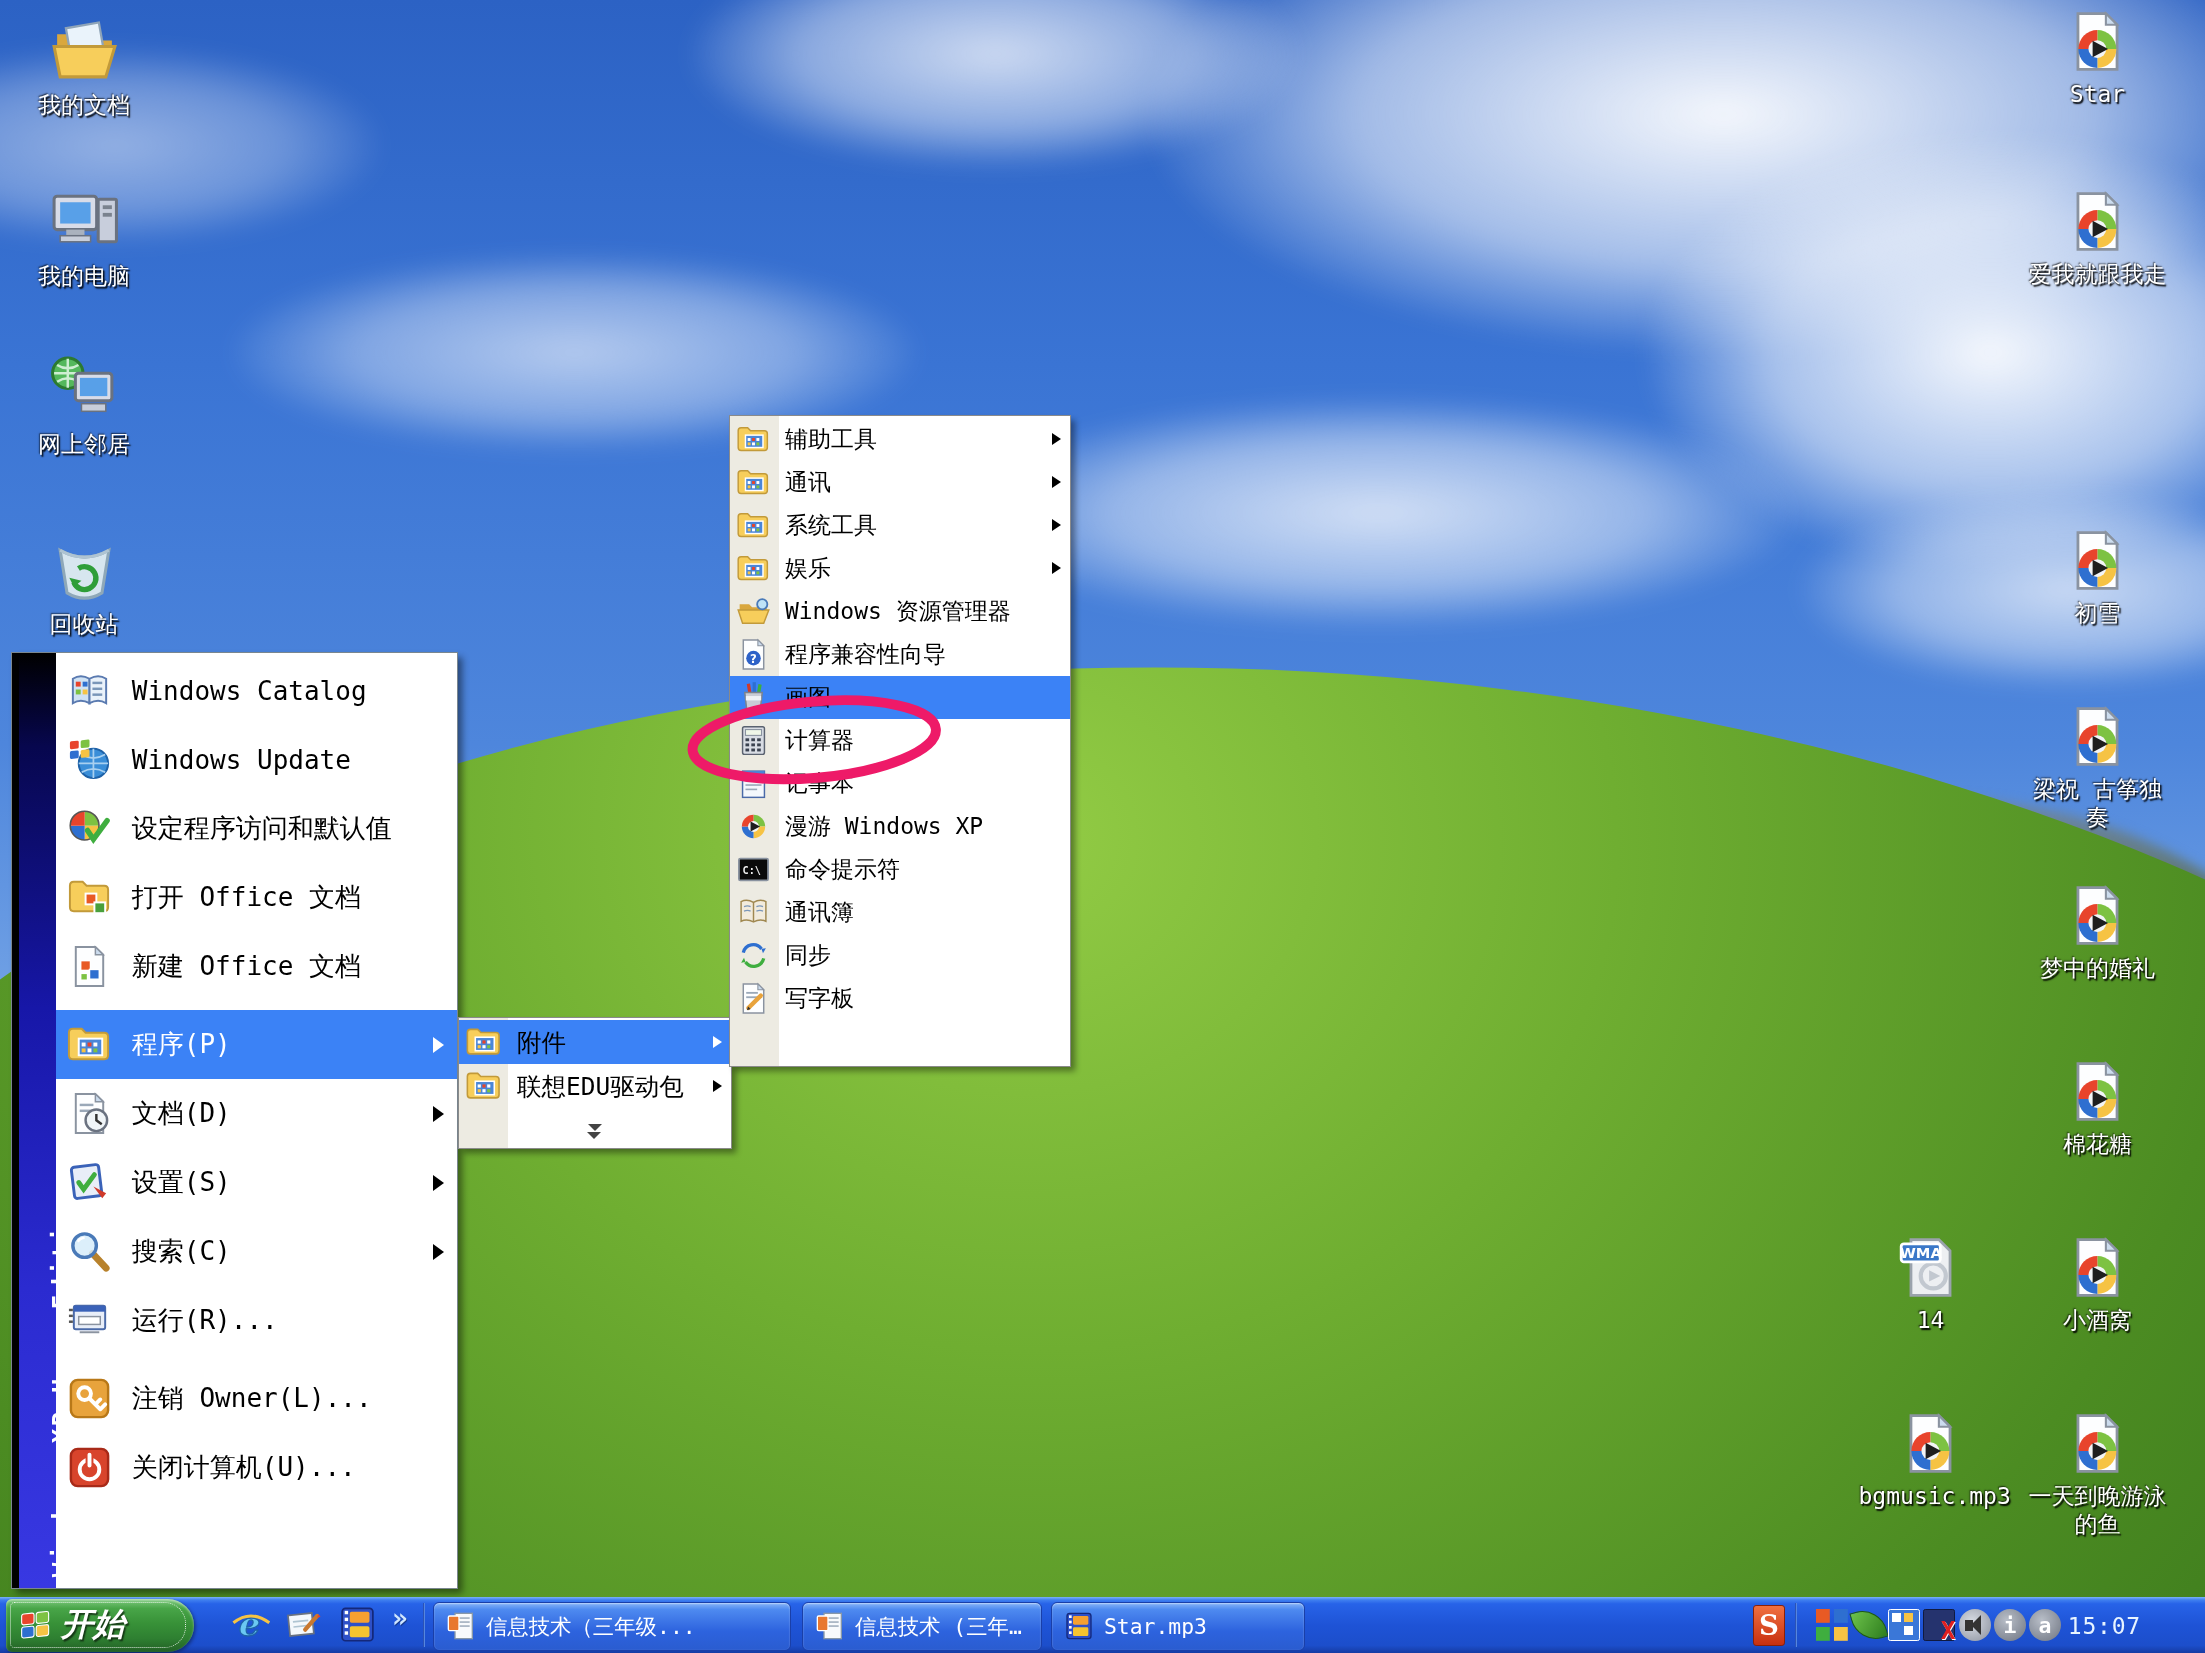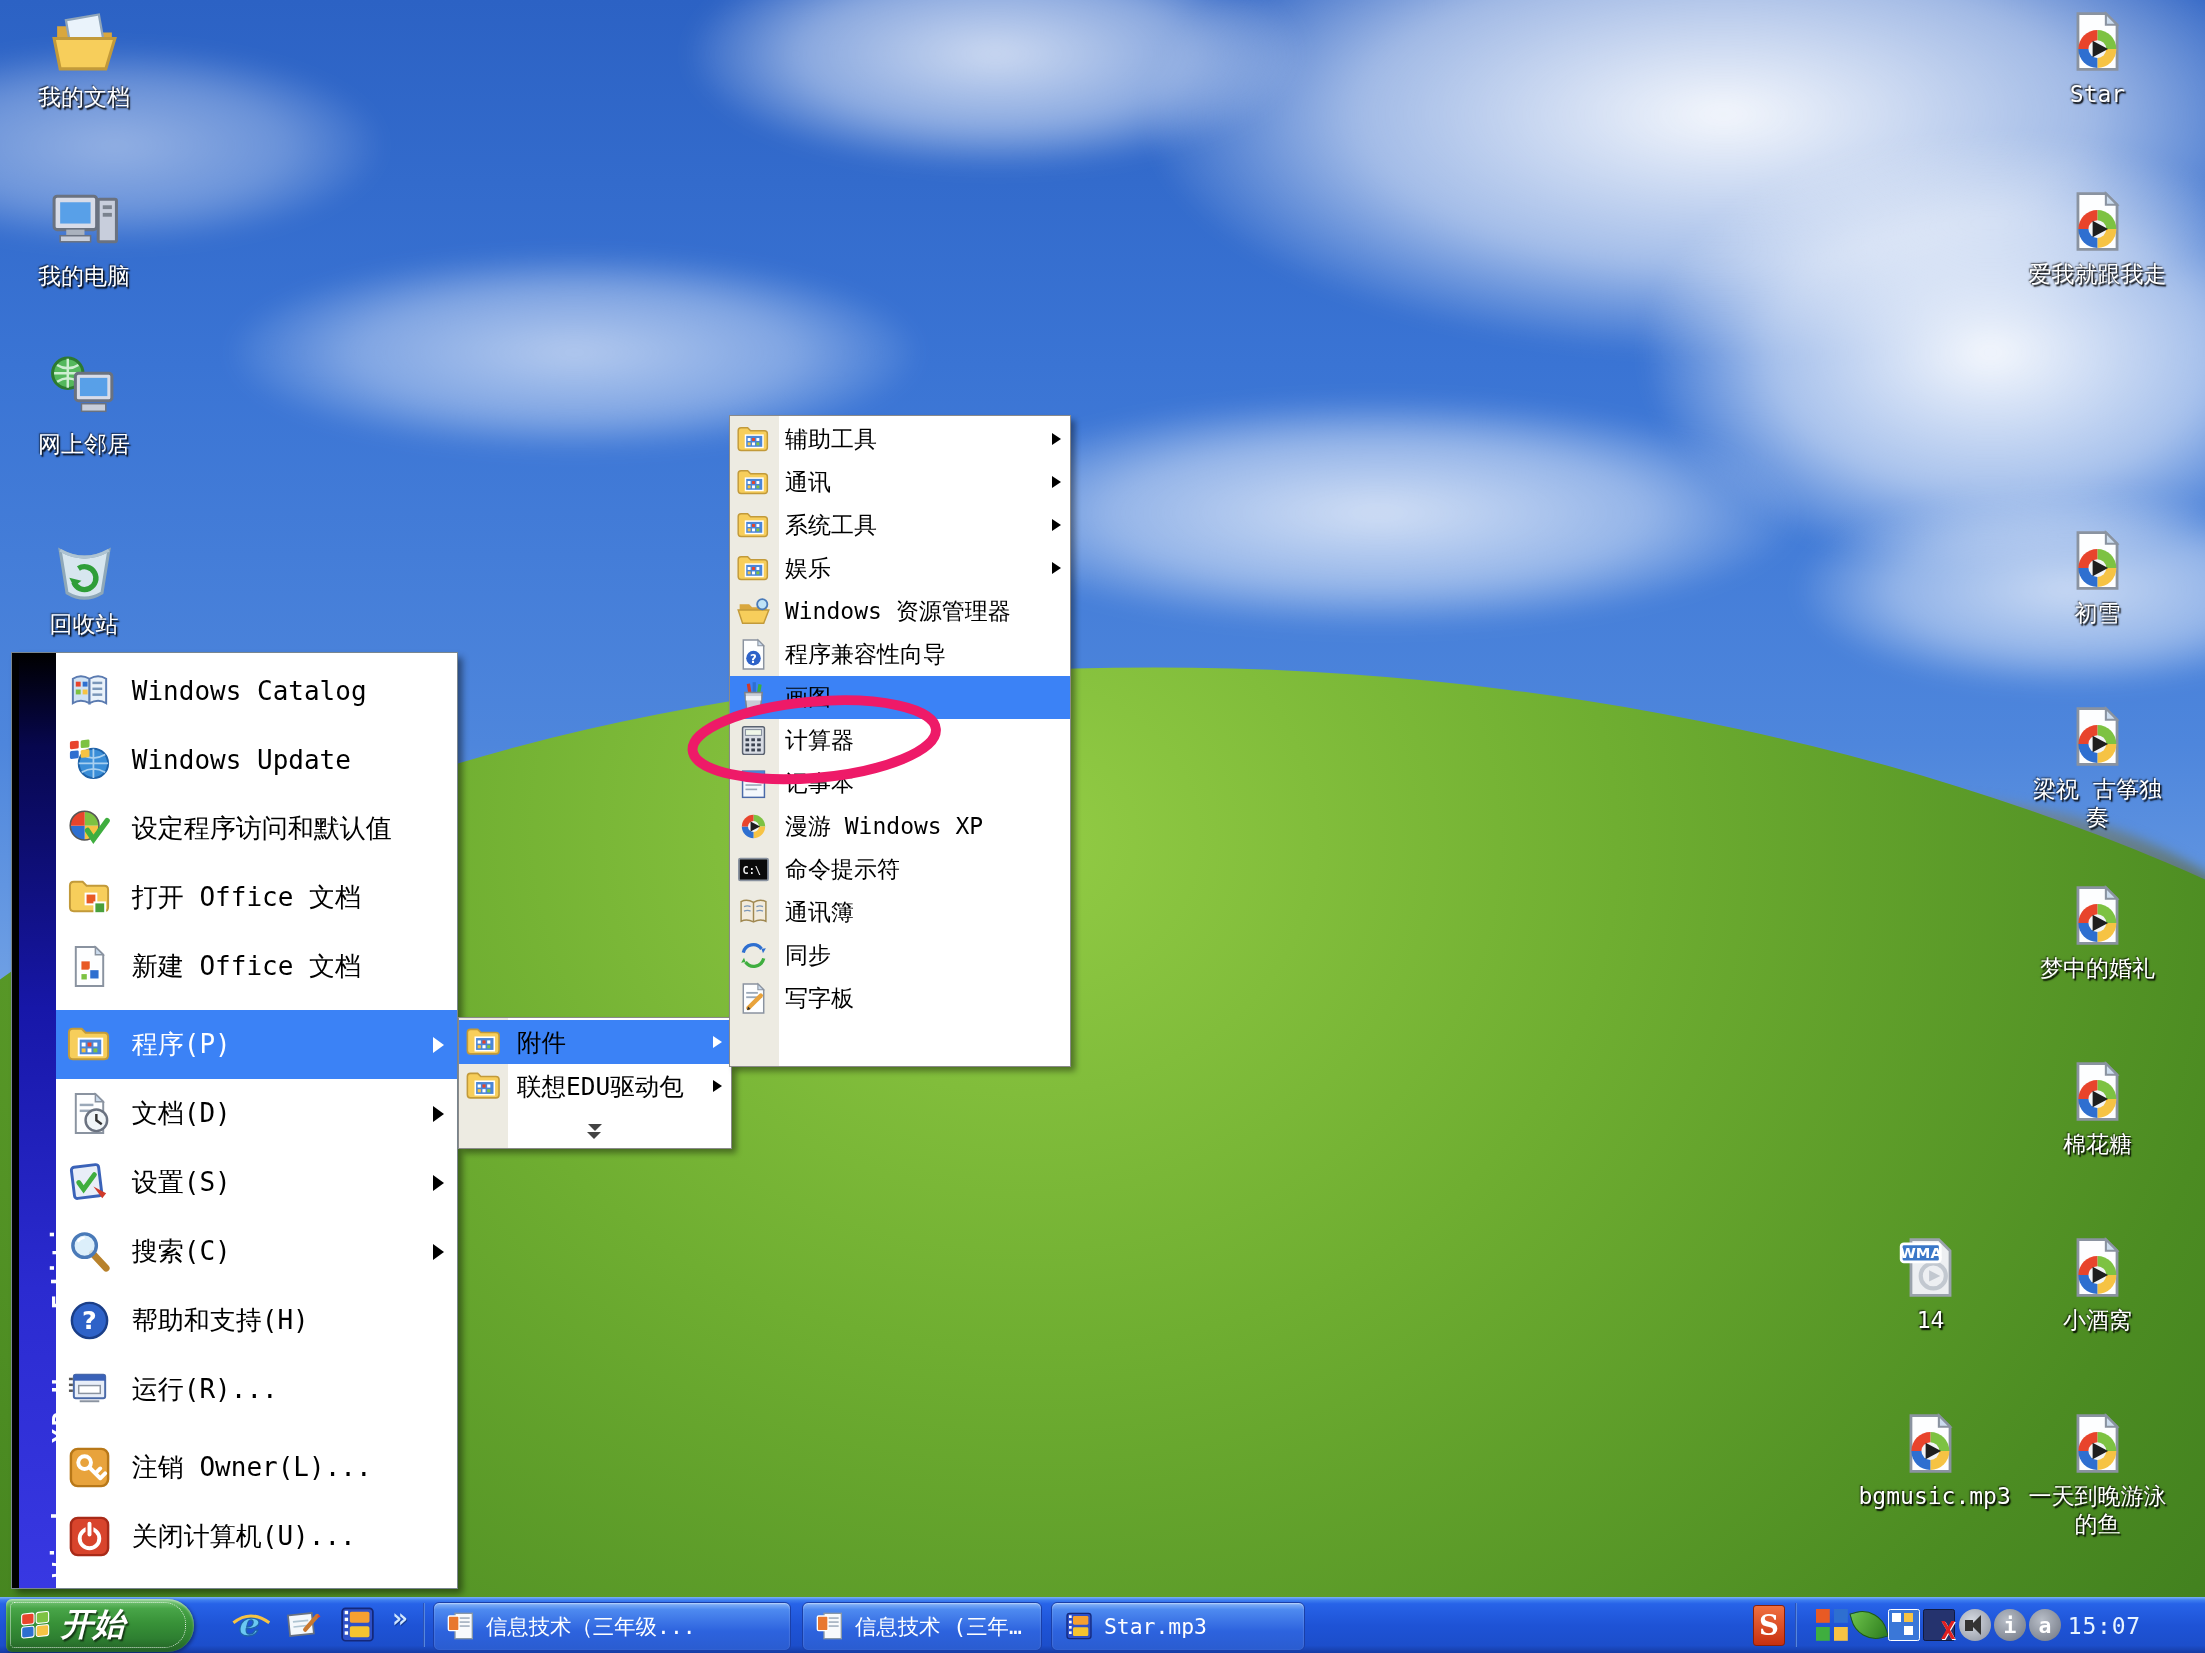--- a/index.html
+++ b/index.html
@@ -360,21 +360,21 @@
   <div class="ridge"></div>
   <div class="hill"></div>
   <div class="cloud" style="left:1149px; top:-123px; width:1149px; height:475px;"></div>
   <div class="cloud" style="left:1646px; top:138px; width:689px; height:429px;"></div>
   <div class="cloud" style="left:689px; top:-61px; width:613px; height:230px; opacity:.8;"></div>
   <div class="cloud" style="left:230px; top:253px; width:689px; height:199px; opacity:.65;"></div>
   <div class="cloud" style="left:957px; top:398px; width:842px; height:230px; opacity:.8;"></div>
   <div class="cloud" style="left:1799px; top:490px; width:536px; height:199px; opacity:.75;"></div>
   <div class="cloud" style="left:-153px; top:46px; width:536px; height:199px; opacity:.5;"></div>
 
-  <div class="dicon" style="left:11.5px; top:5px;">
+  <div class="dicon" style="left:11.5px; top:13px;">
     <svg class="di-svg" viewBox="0 0 95 95" width="73" height="73">
         <use href="#sym-mydocs"></use>
       </svg>
     <span class="di-label">我的文档</span>
   </div>
   <div class="dicon" style="left:11.5px; top:184px;">
     <svg class="di-svg" viewBox="0 0 95 95" width="73" height="73">
         <use href="#sym-mycomputer"></use>
       </svg>
     <span class="di-label">我的电脑</span>
@@ -509,26 +509,20 @@
           </svg>
         <span>设置(S)</span>
         <span class="arrow"></span>
       </div>
       <div class="sm-item">
         <svg class="sm-ico" viewBox="0 0 62 62" width="47" height="47">
             <use href="#sym-search"></use>
           </svg>
         <span>搜索(C)</span>
         <span class="arrow"></span>
-      </div>
-      <div class="sm-item">
-        <svg class="sm-ico" viewBox="0 0 62 62" width="47" height="47">
-            <use href="#sym-help"></use>
-          </svg>
-        <span>帮助和支持(H)</span>
       </div>
       <div class="sm-item">
         <svg class="sm-ico" viewBox="0 0 62 62" width="47" height="47">
             <use href="#sym-run"></use>
           </svg>
         <span>运行(R)...</span>
       </div>
       <div class="sm-sep"></div>
       <div class="sm-item">
         <svg class="sm-ico" viewBox="0 0 62 62" width="47" height="47">

